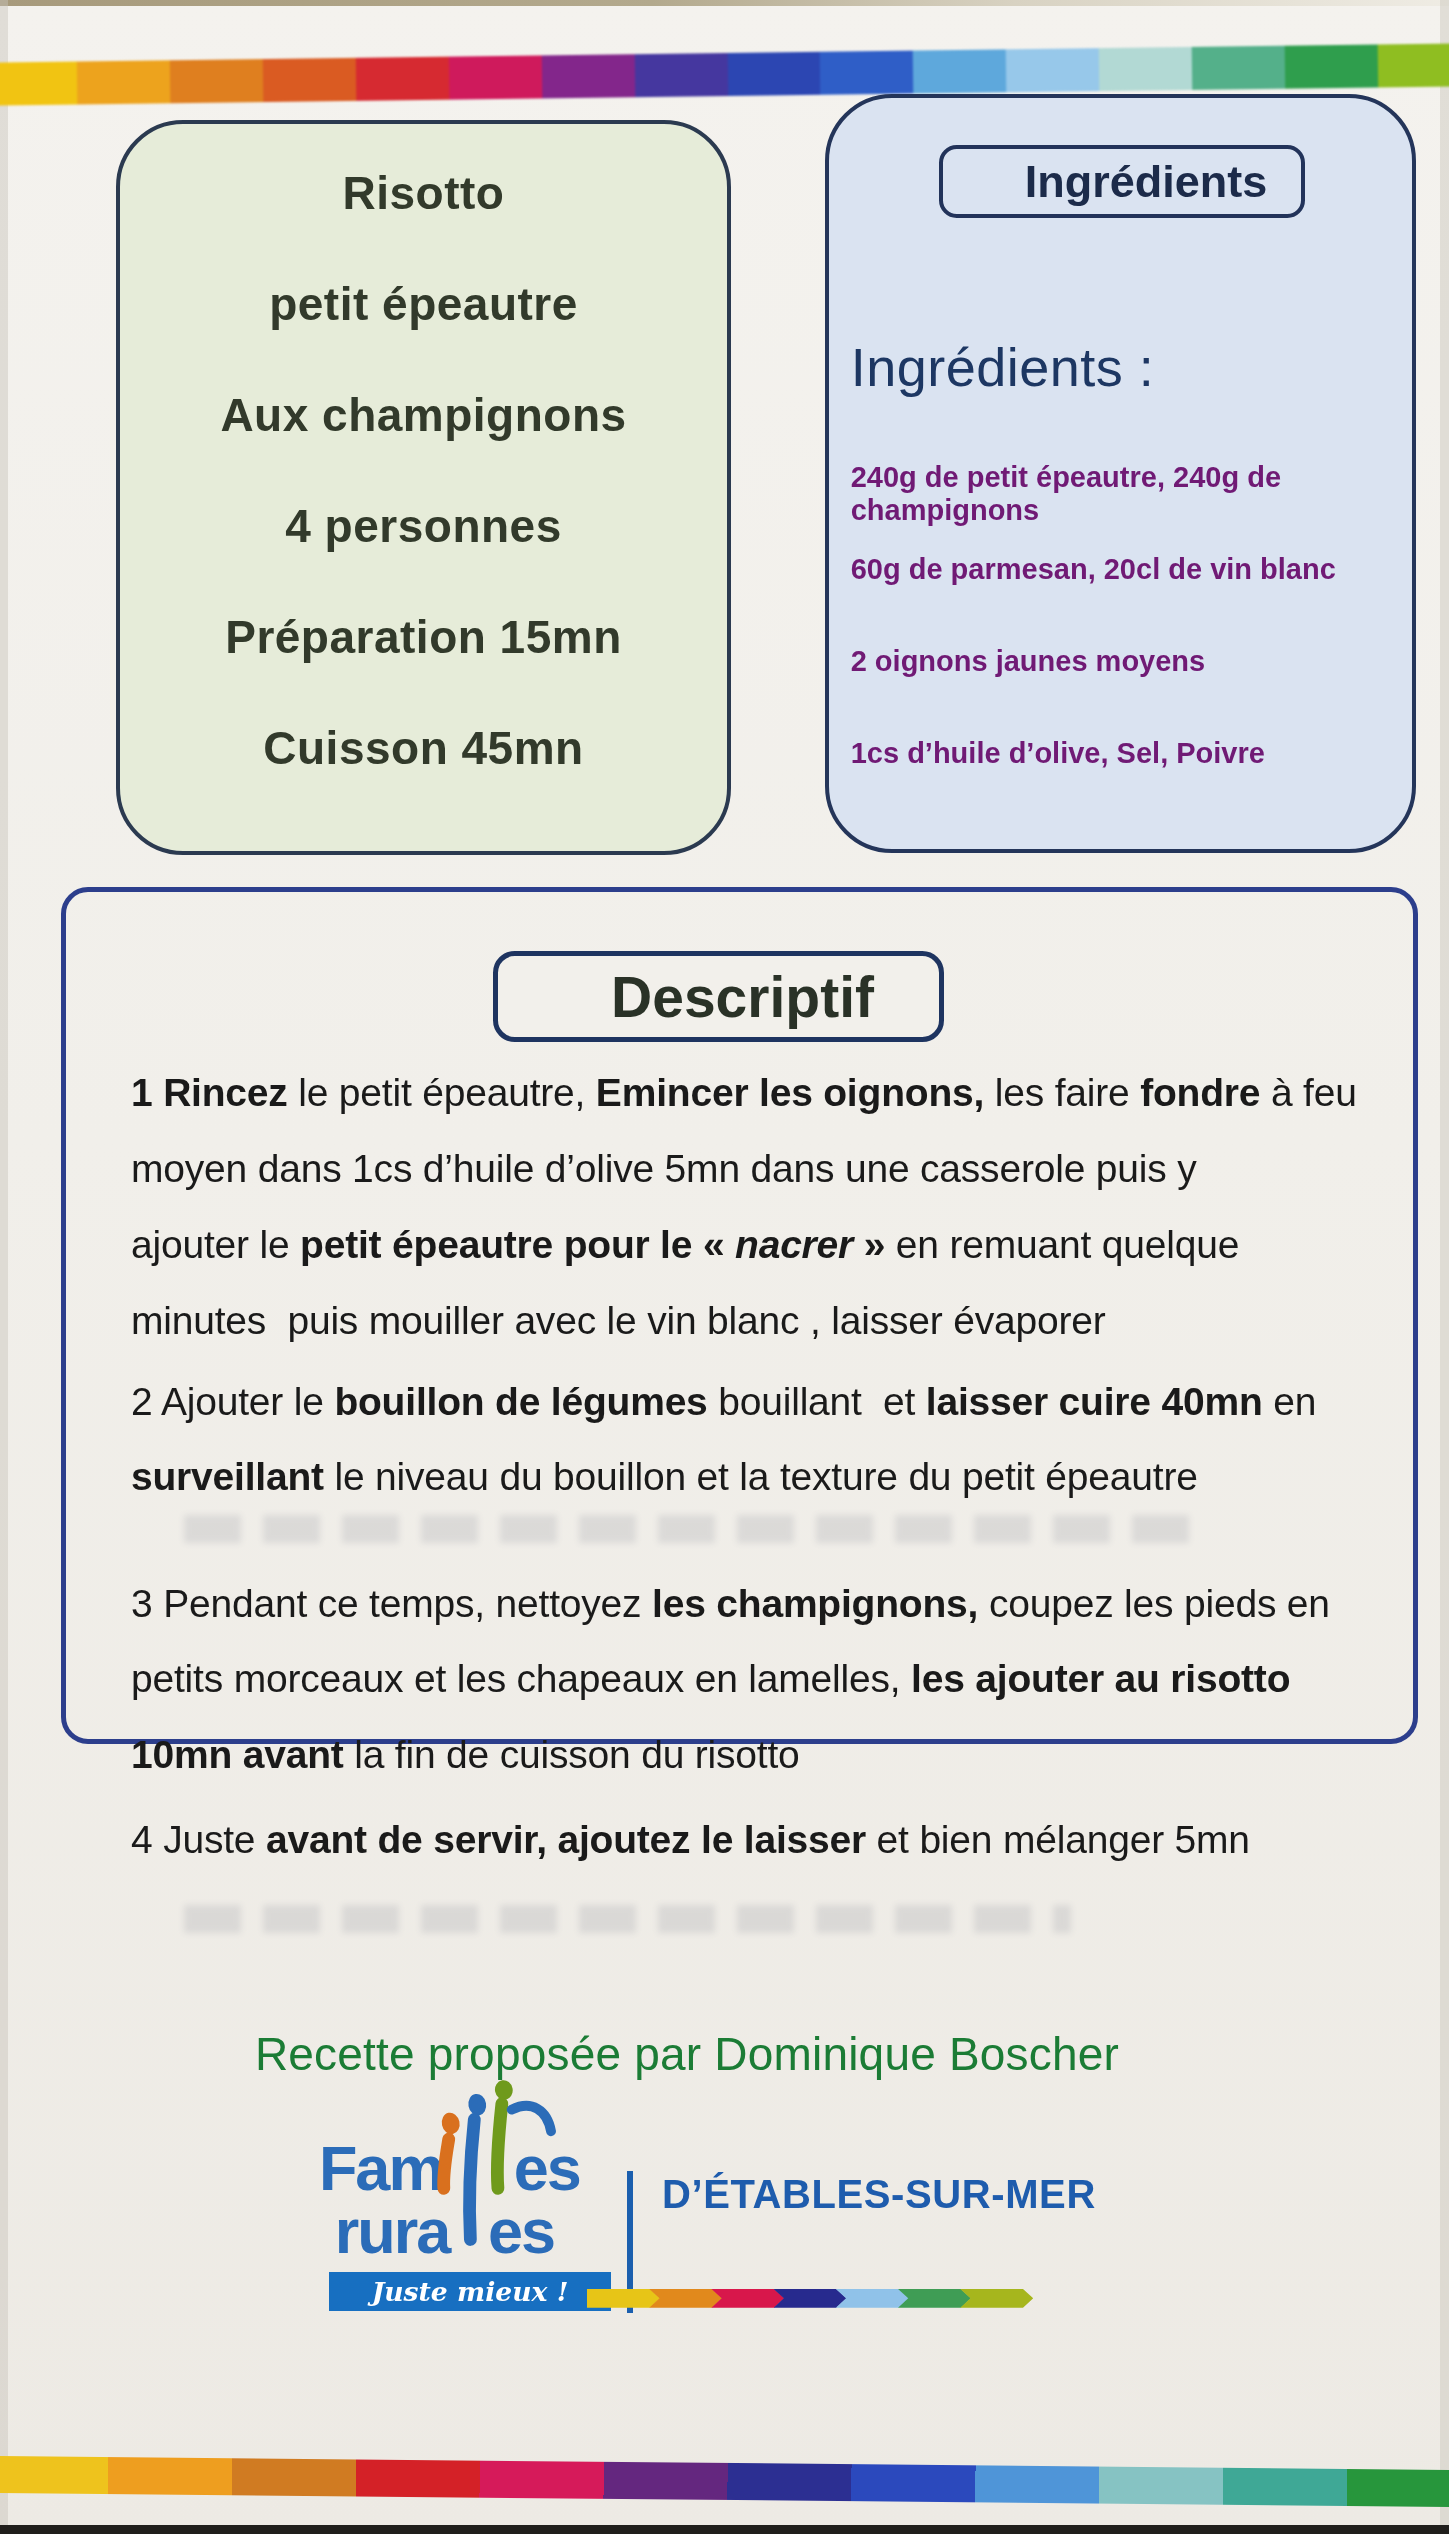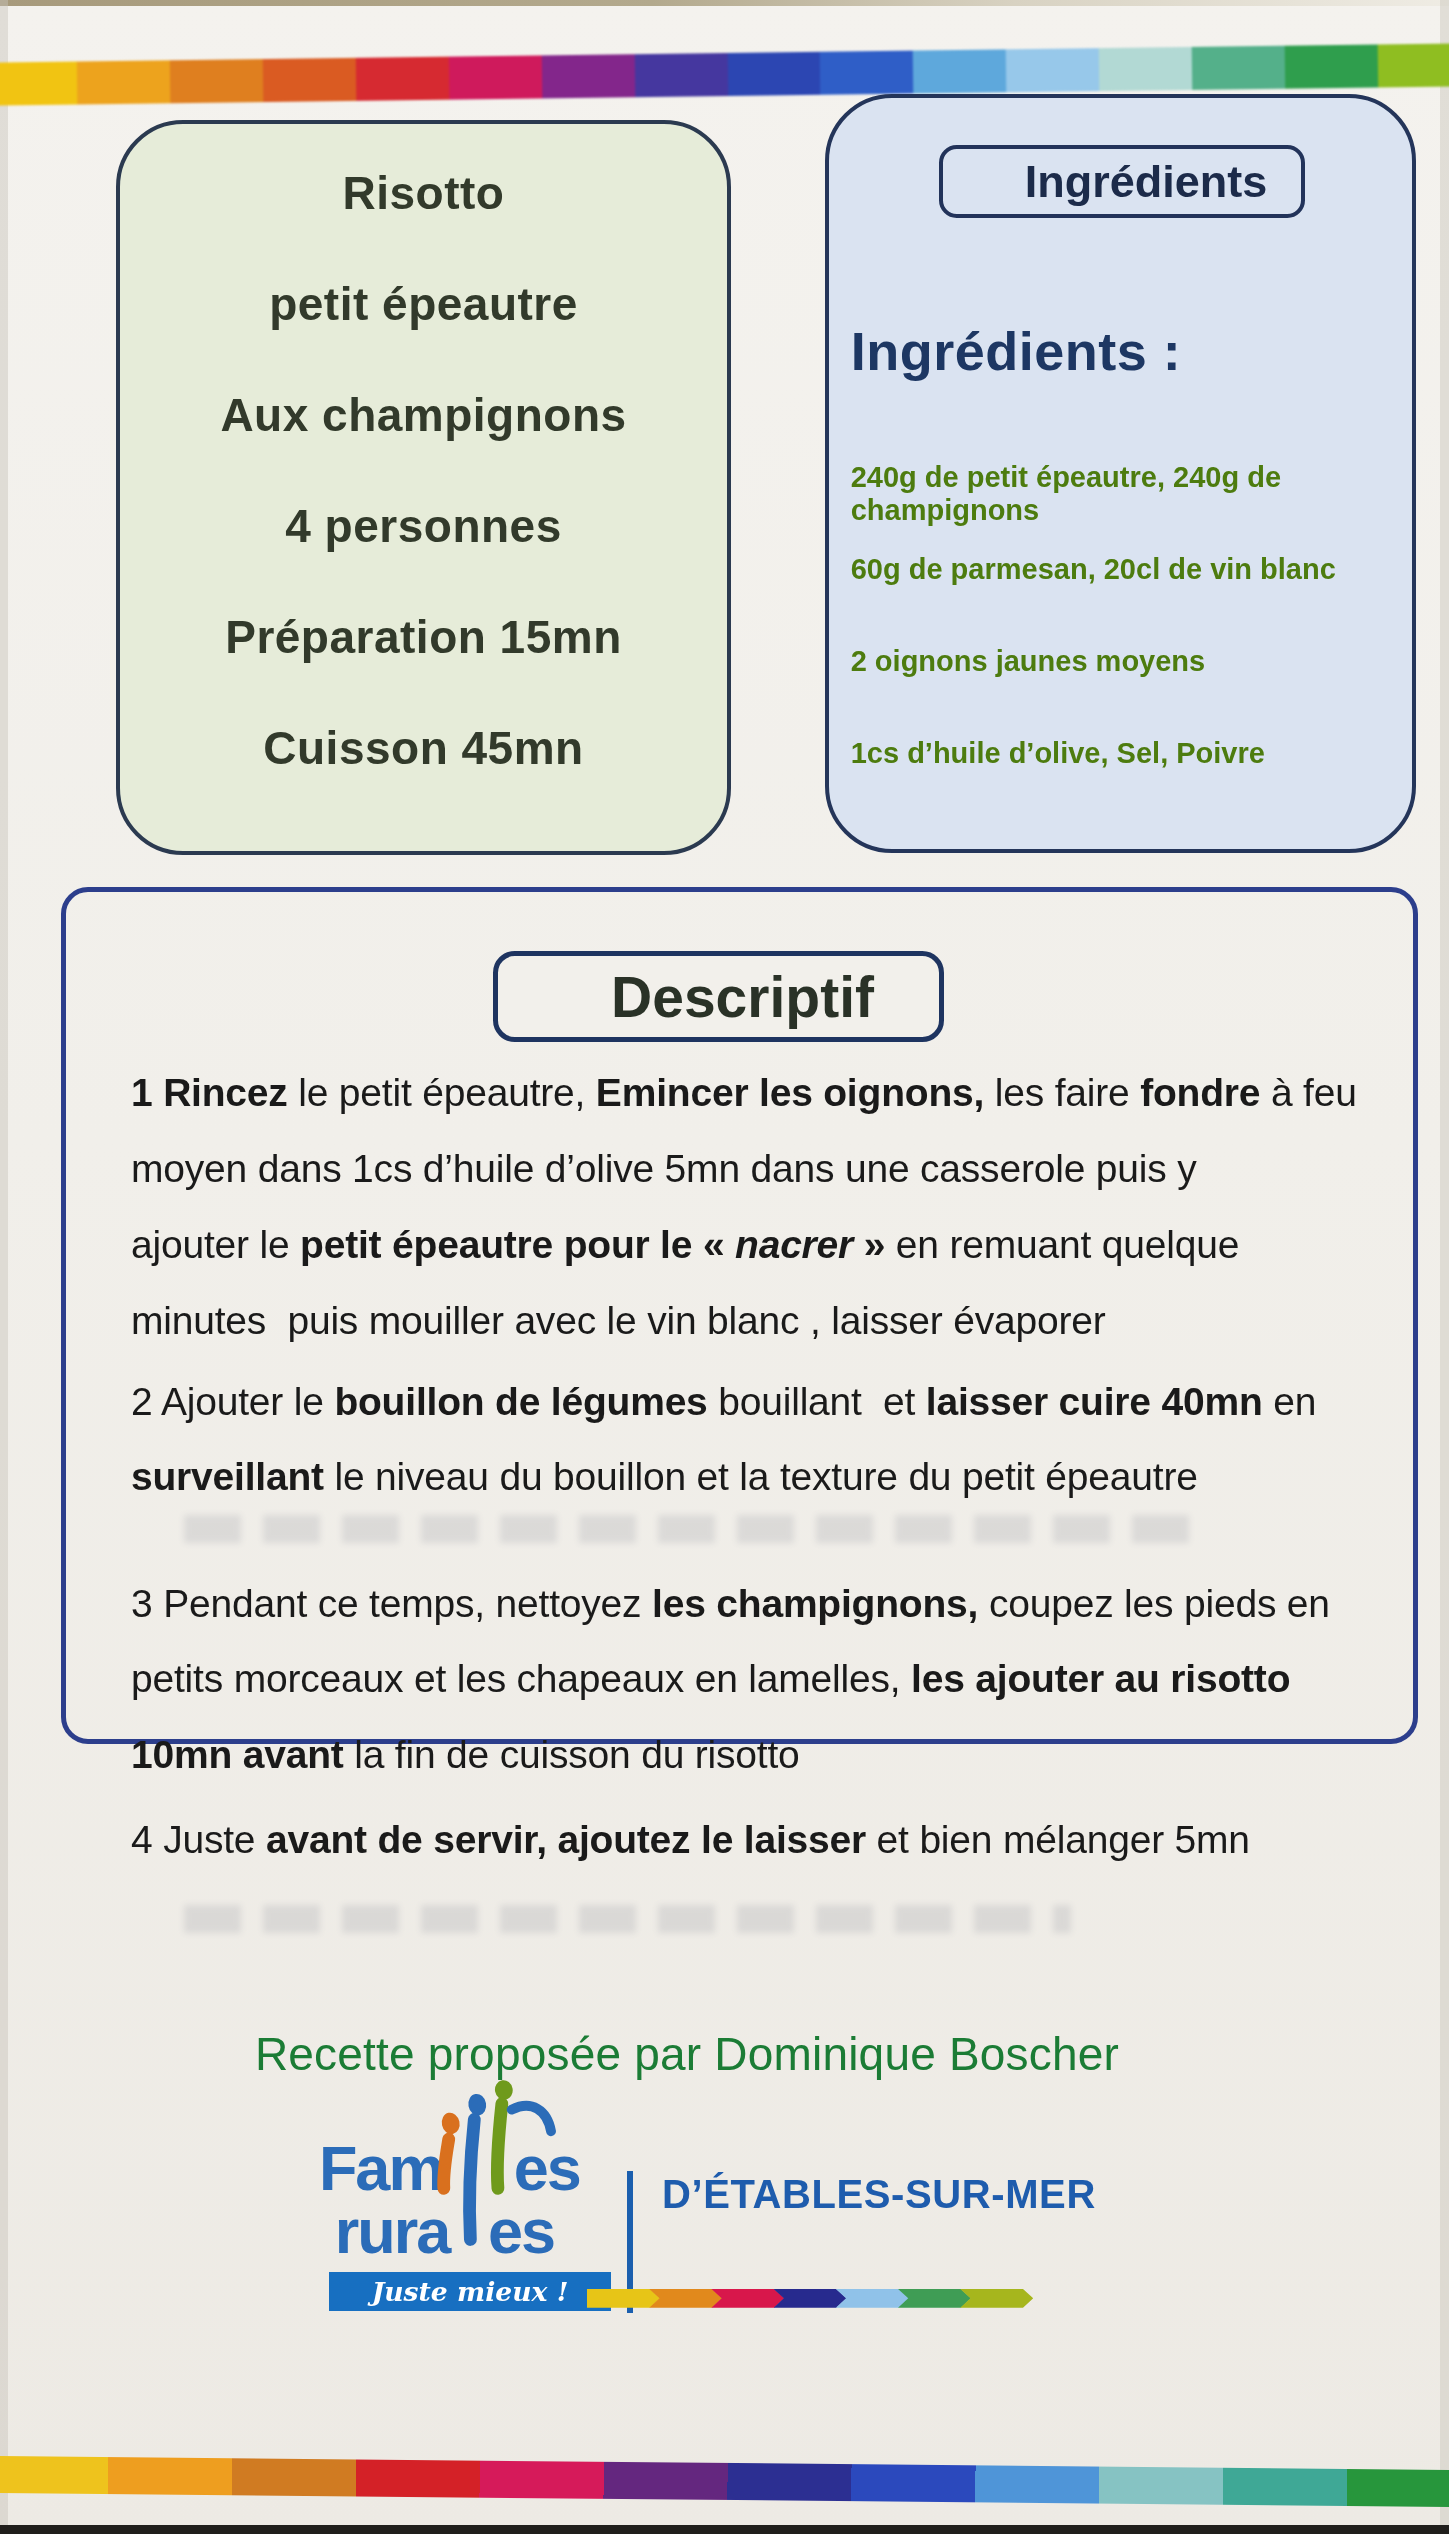--- a/index.html
+++ b/index.html
@@ -28,23 +28,23 @@
   .title-line{height:111px;display:flex;align-items:flex-start;justify-content:center;
     font-weight:700;font-size:46px;color:#323a2b;letter-spacing:0.5px;}
 
   .box-blue{
     left:825px;top:94px;width:591px;height:759px;
     background:#dae3f1;border:4.9px solid #24355a;border-radius:67px;
   }
   .pill{position:absolute;box-sizing:border-box;border:4.9px solid #22335a;border-radius:17.7px;
     display:flex;align-items:center;justify-content:center;padding-left:48px;}
   .ing-pill{left:110px;top:47px;width:366px;height:73px;font-weight:700;font-size:45px;color:#1c2b4a;}
-  .ing-heading{position:absolute;left:21.7px;top:222px;margin:0;font-weight:700;font-size:54px;color:#1d3763;letter-spacing:0.5px;}
+  .ing-heading{position:absolute;left:21.7px;top:238px;margin:0;font-weight:400;font-size:54px;color:#1d3763;letter-spacing:0.5px;}
   .ing-list{position:absolute;left:21.7px;top:363px;margin:0;padding:0;list-style:none;width:552px;}
-  .ing-list li{height:92px;display:flex;align-items:flex-start;font-weight:700;font-size:29px;color:#4d7c0f;}
+  .ing-list li{height:92px;display:flex;align-items:flex-start;font-weight:700;font-size:29px;color:#701a75;}
 
   .box-desc{
     left:61px;top:887px;width:1357px;height:857px;
     background:transparent;border:5.9px solid #2c3e8c;border-radius:27px;
   }
   .desc-pill{left:427px;top:59px;width:451px;height:91px;border-width:5.9px;border-color:#1e3460;
     border-radius:21.7px;background:#f2f0eb;font-weight:700;font-size:57px;color:#2a3227;}
   .steps{position:absolute;left:65px;top:0;width:1243px;height:100%;}
   .step-line{position:absolute;left:0;width:100%;font-size:39px;color:#1a1a1a;white-space:nowrap;letter-spacing:-0.2px;}
   .step-line .b{font-weight:700;}

